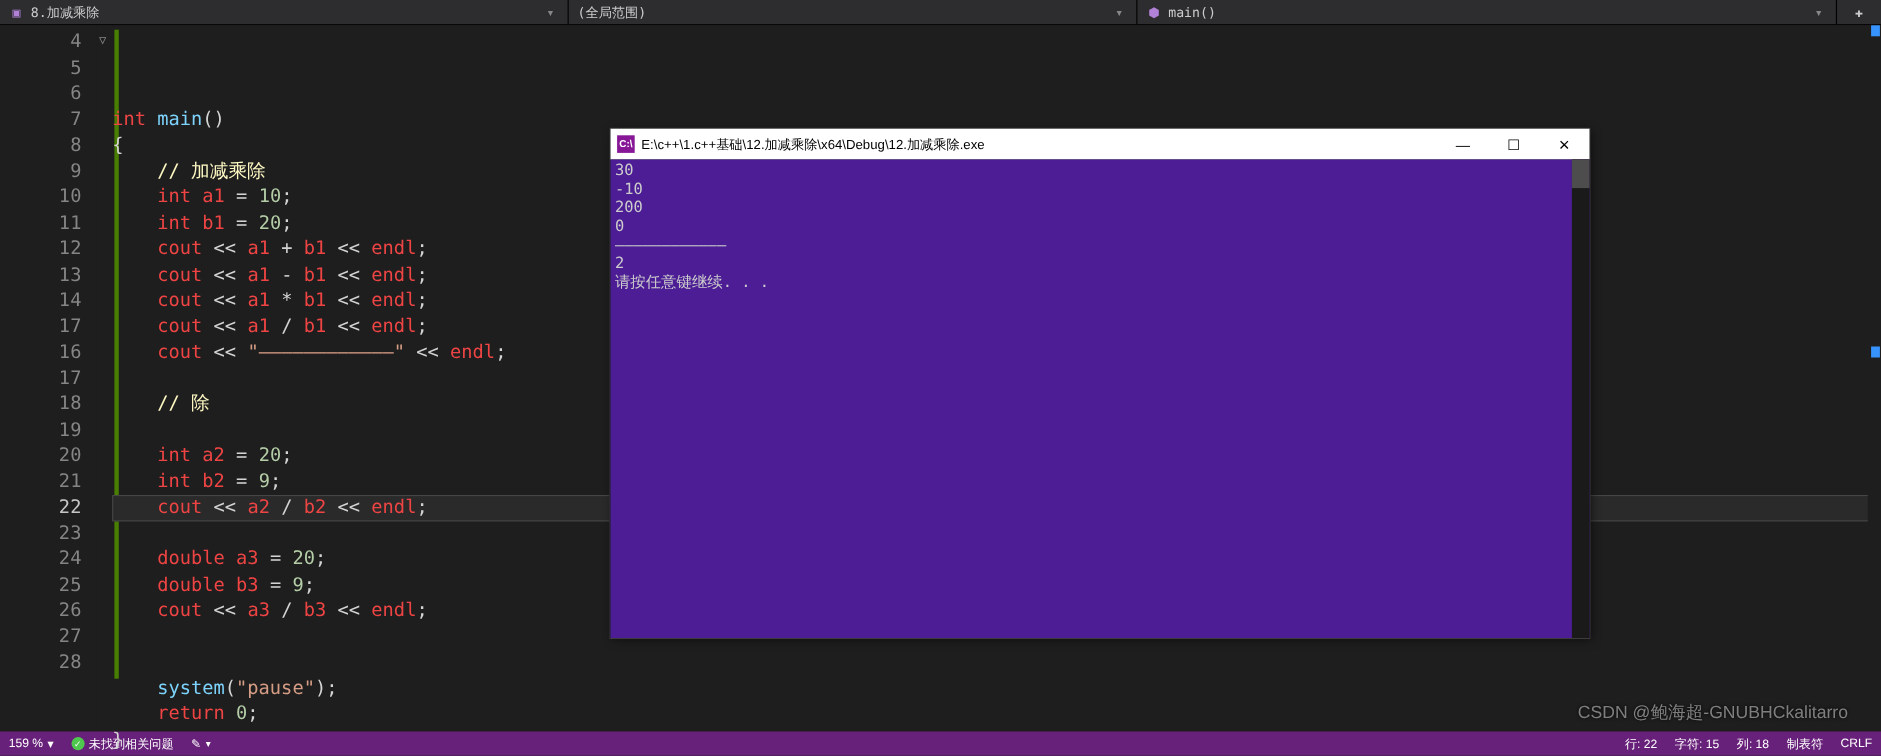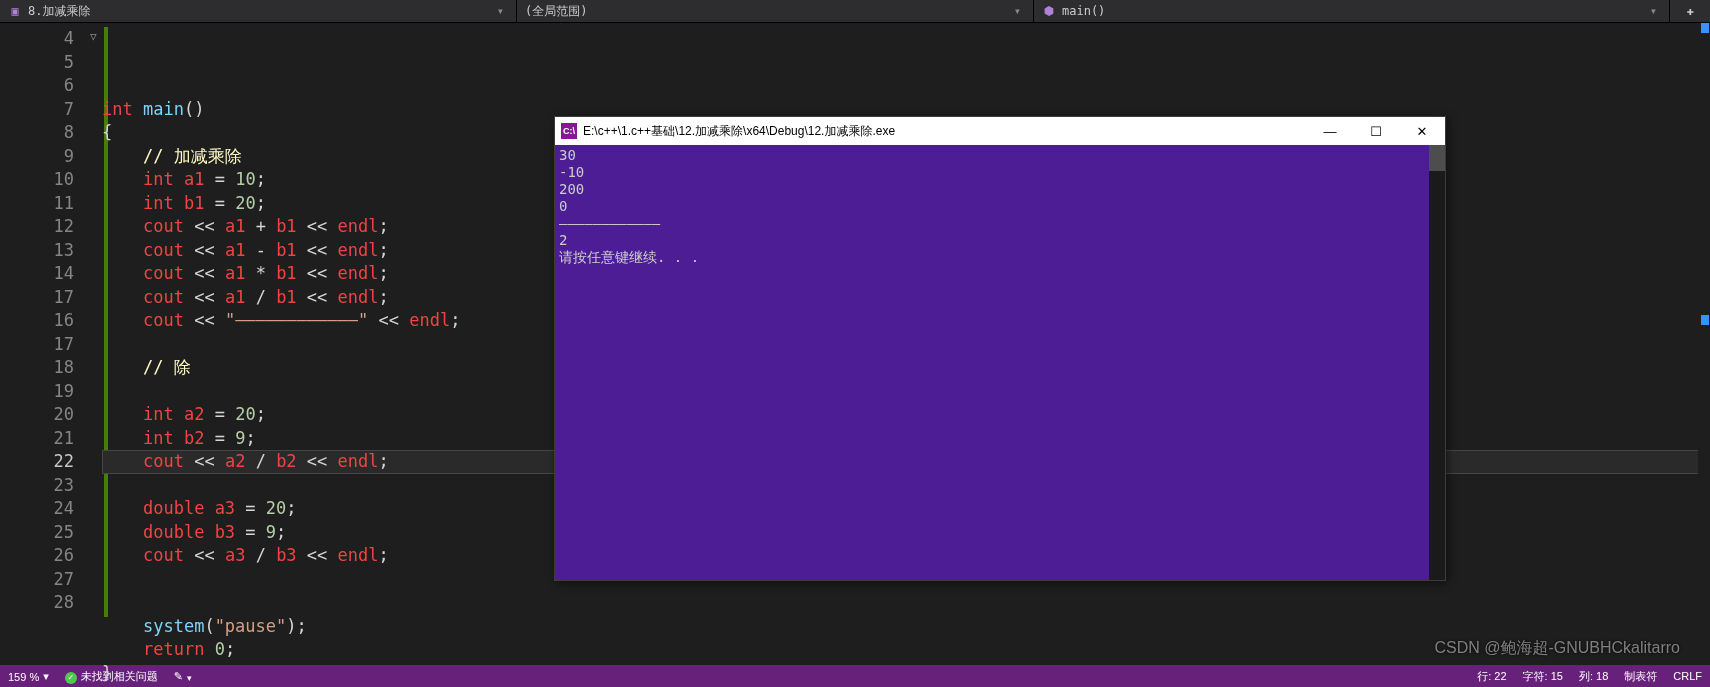--- a/index.html
+++ b/index.html
@@ -27,21 +27,21 @@
   .minimap .mark{position:absolute;right:1px;width:8px;height:10px;background:#3794ff}
   .console-window{position:absolute;left:554px;top:116px;width:890px;height:463px;background:#000;border:1px solid #3c3c3c;box-shadow:2px 2px 8px rgba(0,0,0,.5);z-index:5;display:flex;flex-direction:column}
   .console-titlebar{height:28px;background:#fff;color:#000;display:flex;align-items:center;font:12px "Microsoft YaHei",sans-serif;padding:0 0 0 6px}
   .console-titlebar .cicon{width:16px;height:16px;background:#881798;margin-right:6px;display:flex;align-items:center;justify-content:center;color:#fff;font-size:9px;font-weight:bold}
   .console-titlebar .ctitle{flex:1;white-space:nowrap;overflow:hidden}
   .console-titlebar .cbtn{width:46px;height:28px;display:flex;align-items:center;justify-content:center;color:#000;font-size:13px}
   .console-body{flex:1;background:#4c1d95;color:#ccc;font:14px/17px SimSun,monospace;padding:2px 4px;position:relative}
   .console-scroll{position:absolute;right:0;top:0;width:16px;height:100%;background:#1a1a1a}
   .console-thumb{width:16px;height:26px;background:#4d4d4d}
   .statusbar{height:22px;background:#68217a;color:#fff;display:flex;align-items:center;font:11px "Segoe UI",sans-serif;position:absolute;bottom:0;left:0;right:0}
-  .statusbar .sitem{padding:0 8px;display:flex;align-items:flex-end;gap:4px}
+  .statusbar .sitem{padding:0 8px;display:flex;align-items:center;gap:4px}
   .statusbar .flex{flex:1}
   .statusbar .ok{width:12px;height:12px;border-radius:50%;background:#4ec94e;display:inline-flex;align-items:center;justify-content:center;color:#fff;font-size:8px}
   .watermark{position:absolute;right:30px;bottom:28px;color:rgba(200,200,200,.6);font:16px "Microsoft YaHei",sans-serif;z-index:9;text-shadow:0 0 3px #000}
   .top-icon{width:14px;height:14px;display:inline-flex;align-items:center;justify-content:center}
 </style>
 </head>
 <body>
 
 <div class="topbar">
   <div class="seg" style="width:500px;justify-content:flex-start">

